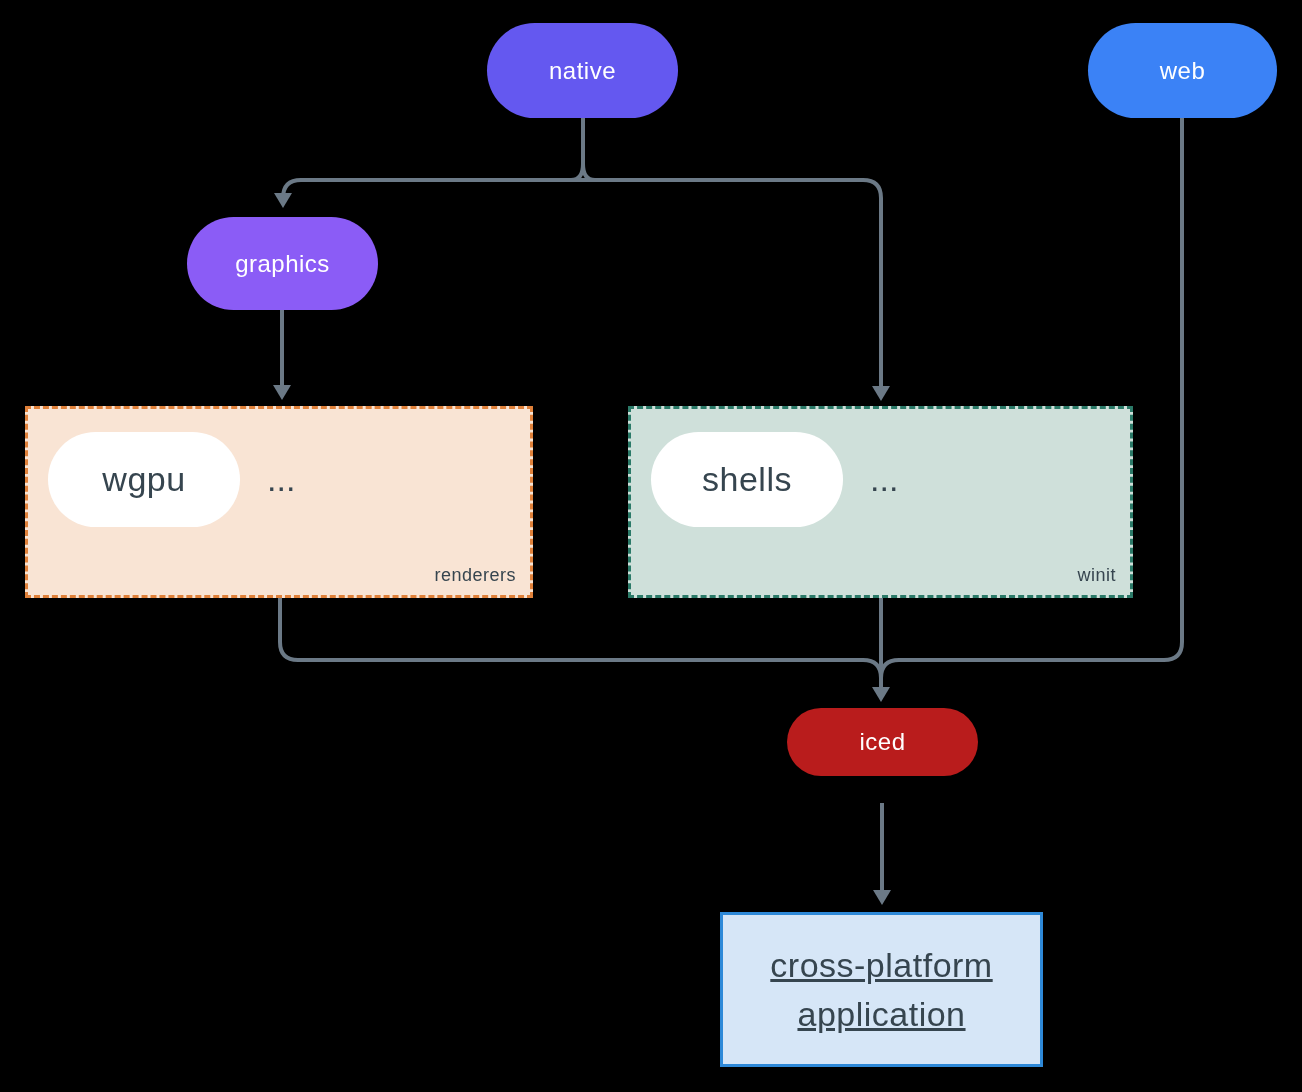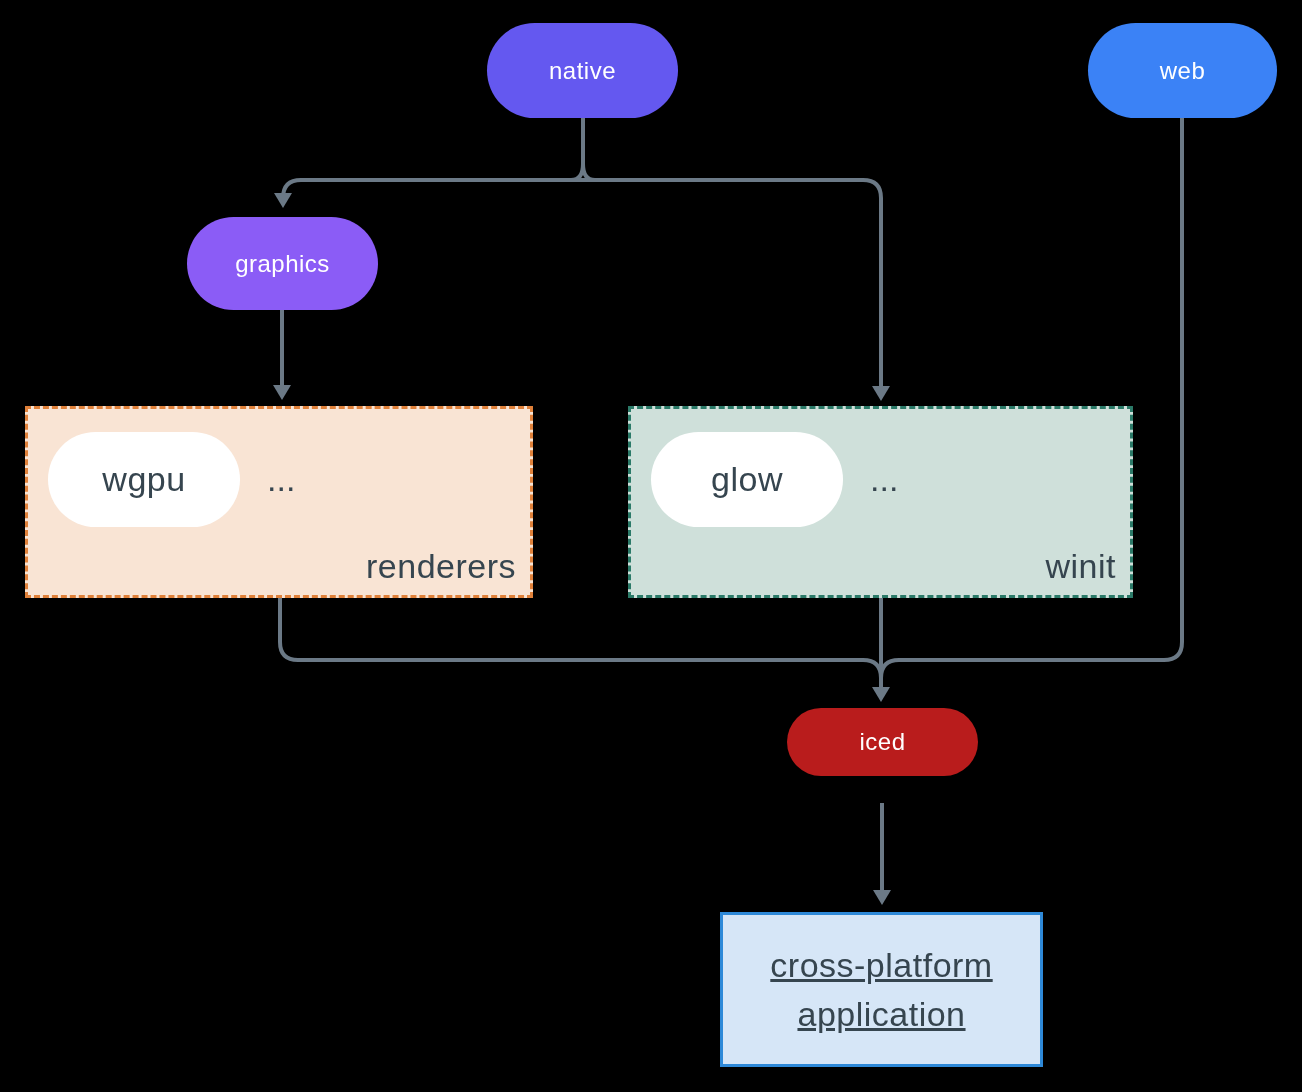--- a/index.html
+++ b/index.html
@@ -47,21 +47,21 @@
     background: #ffffff;
     border-radius: 48px;
     display: flex; align-items: center; justify-content: center;
     font-size: 34px;
     color: #36454F;
     letter-spacing: 0.5px;
   }
   .ellipsis { font-size: 34px; color: #36454F; padding-left: 4px; }
   .group-label {
     position: absolute; right: 14px; bottom: 9px;
-    font-size: 34px; color: #36454F;
+    font-size: 18px; color: #36454F;
     letter-spacing: 0.5px;
   }
   #app-box {
     position: absolute; left: 720px; top: 912px; width: 323px; height: 155px;
     box-sizing: border-box;
     background: #D6E6F7;
     border: 3px solid #2E89D8;
     display: flex; align-items: center; justify-content: center;
     text-align: center;
     color: #36454F;
@@ -112,21 +112,21 @@
 <div class="group" id="group-renderers">
   <div class="group-items">
     <div class="white-pill">wgpu</div>
     <div class="ellipsis">...</div>
   </div>
   <div class="group-label">renderers</div>
 </div>
 
 <div class="group" id="group-shells">
   <div class="group-items">
-    <div class="white-pill">glow</div>
+    <div class="white-pill">shells</div>
     <div class="ellipsis">...</div>
   </div>
   <div class="group-label">winit</div>
 </div>
 
 <div class="pill" id="node-iced">iced</div>
 
 <div id="app-box">cross-platform application</div>
 
 </body></html>

